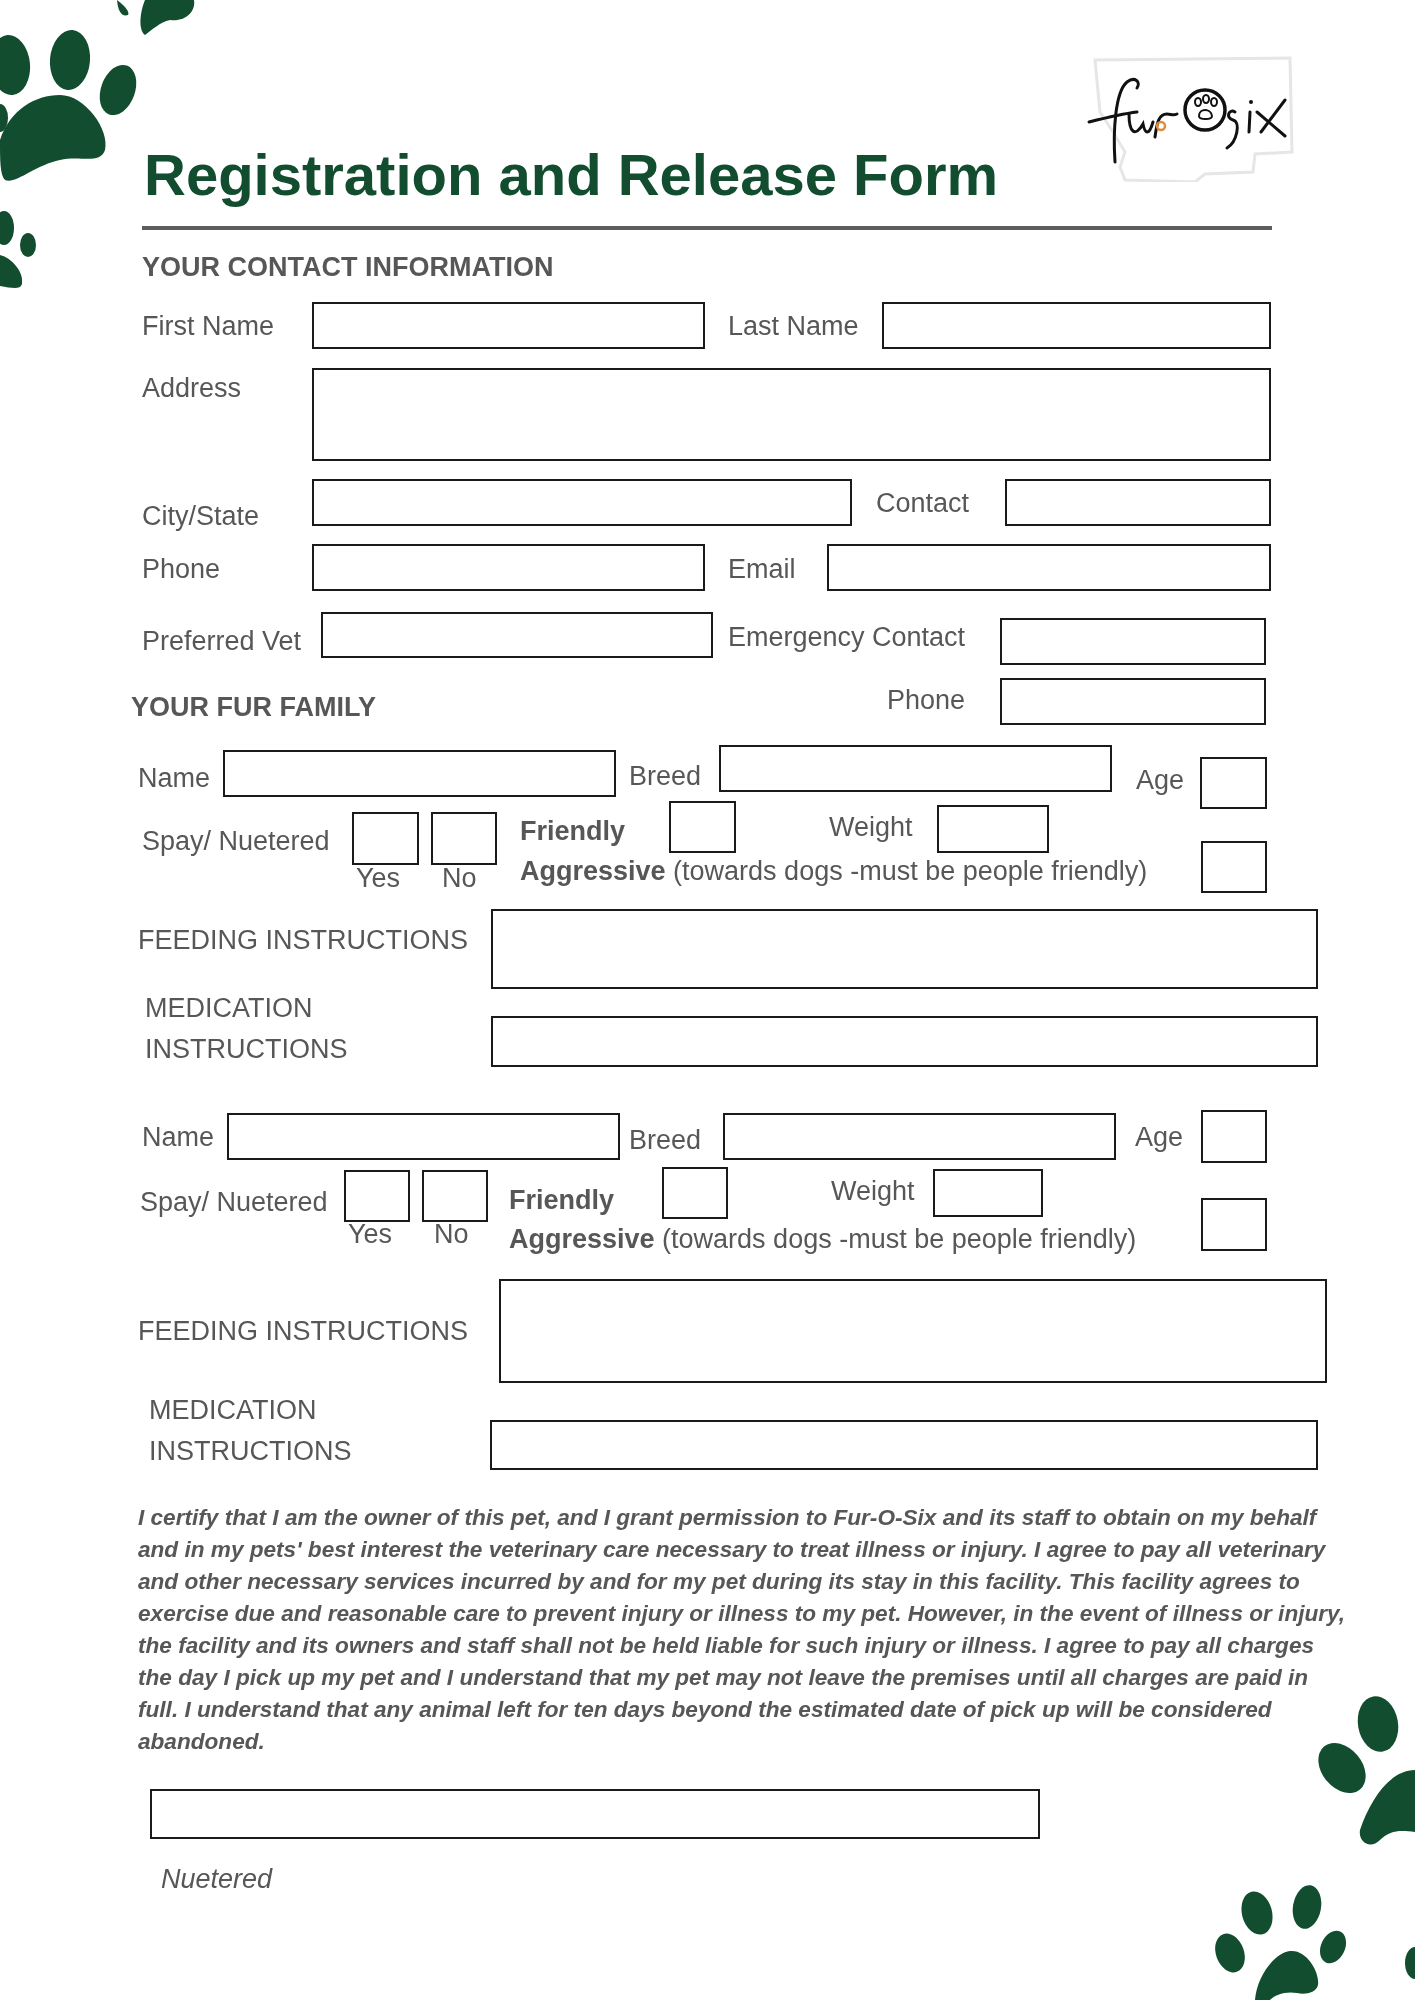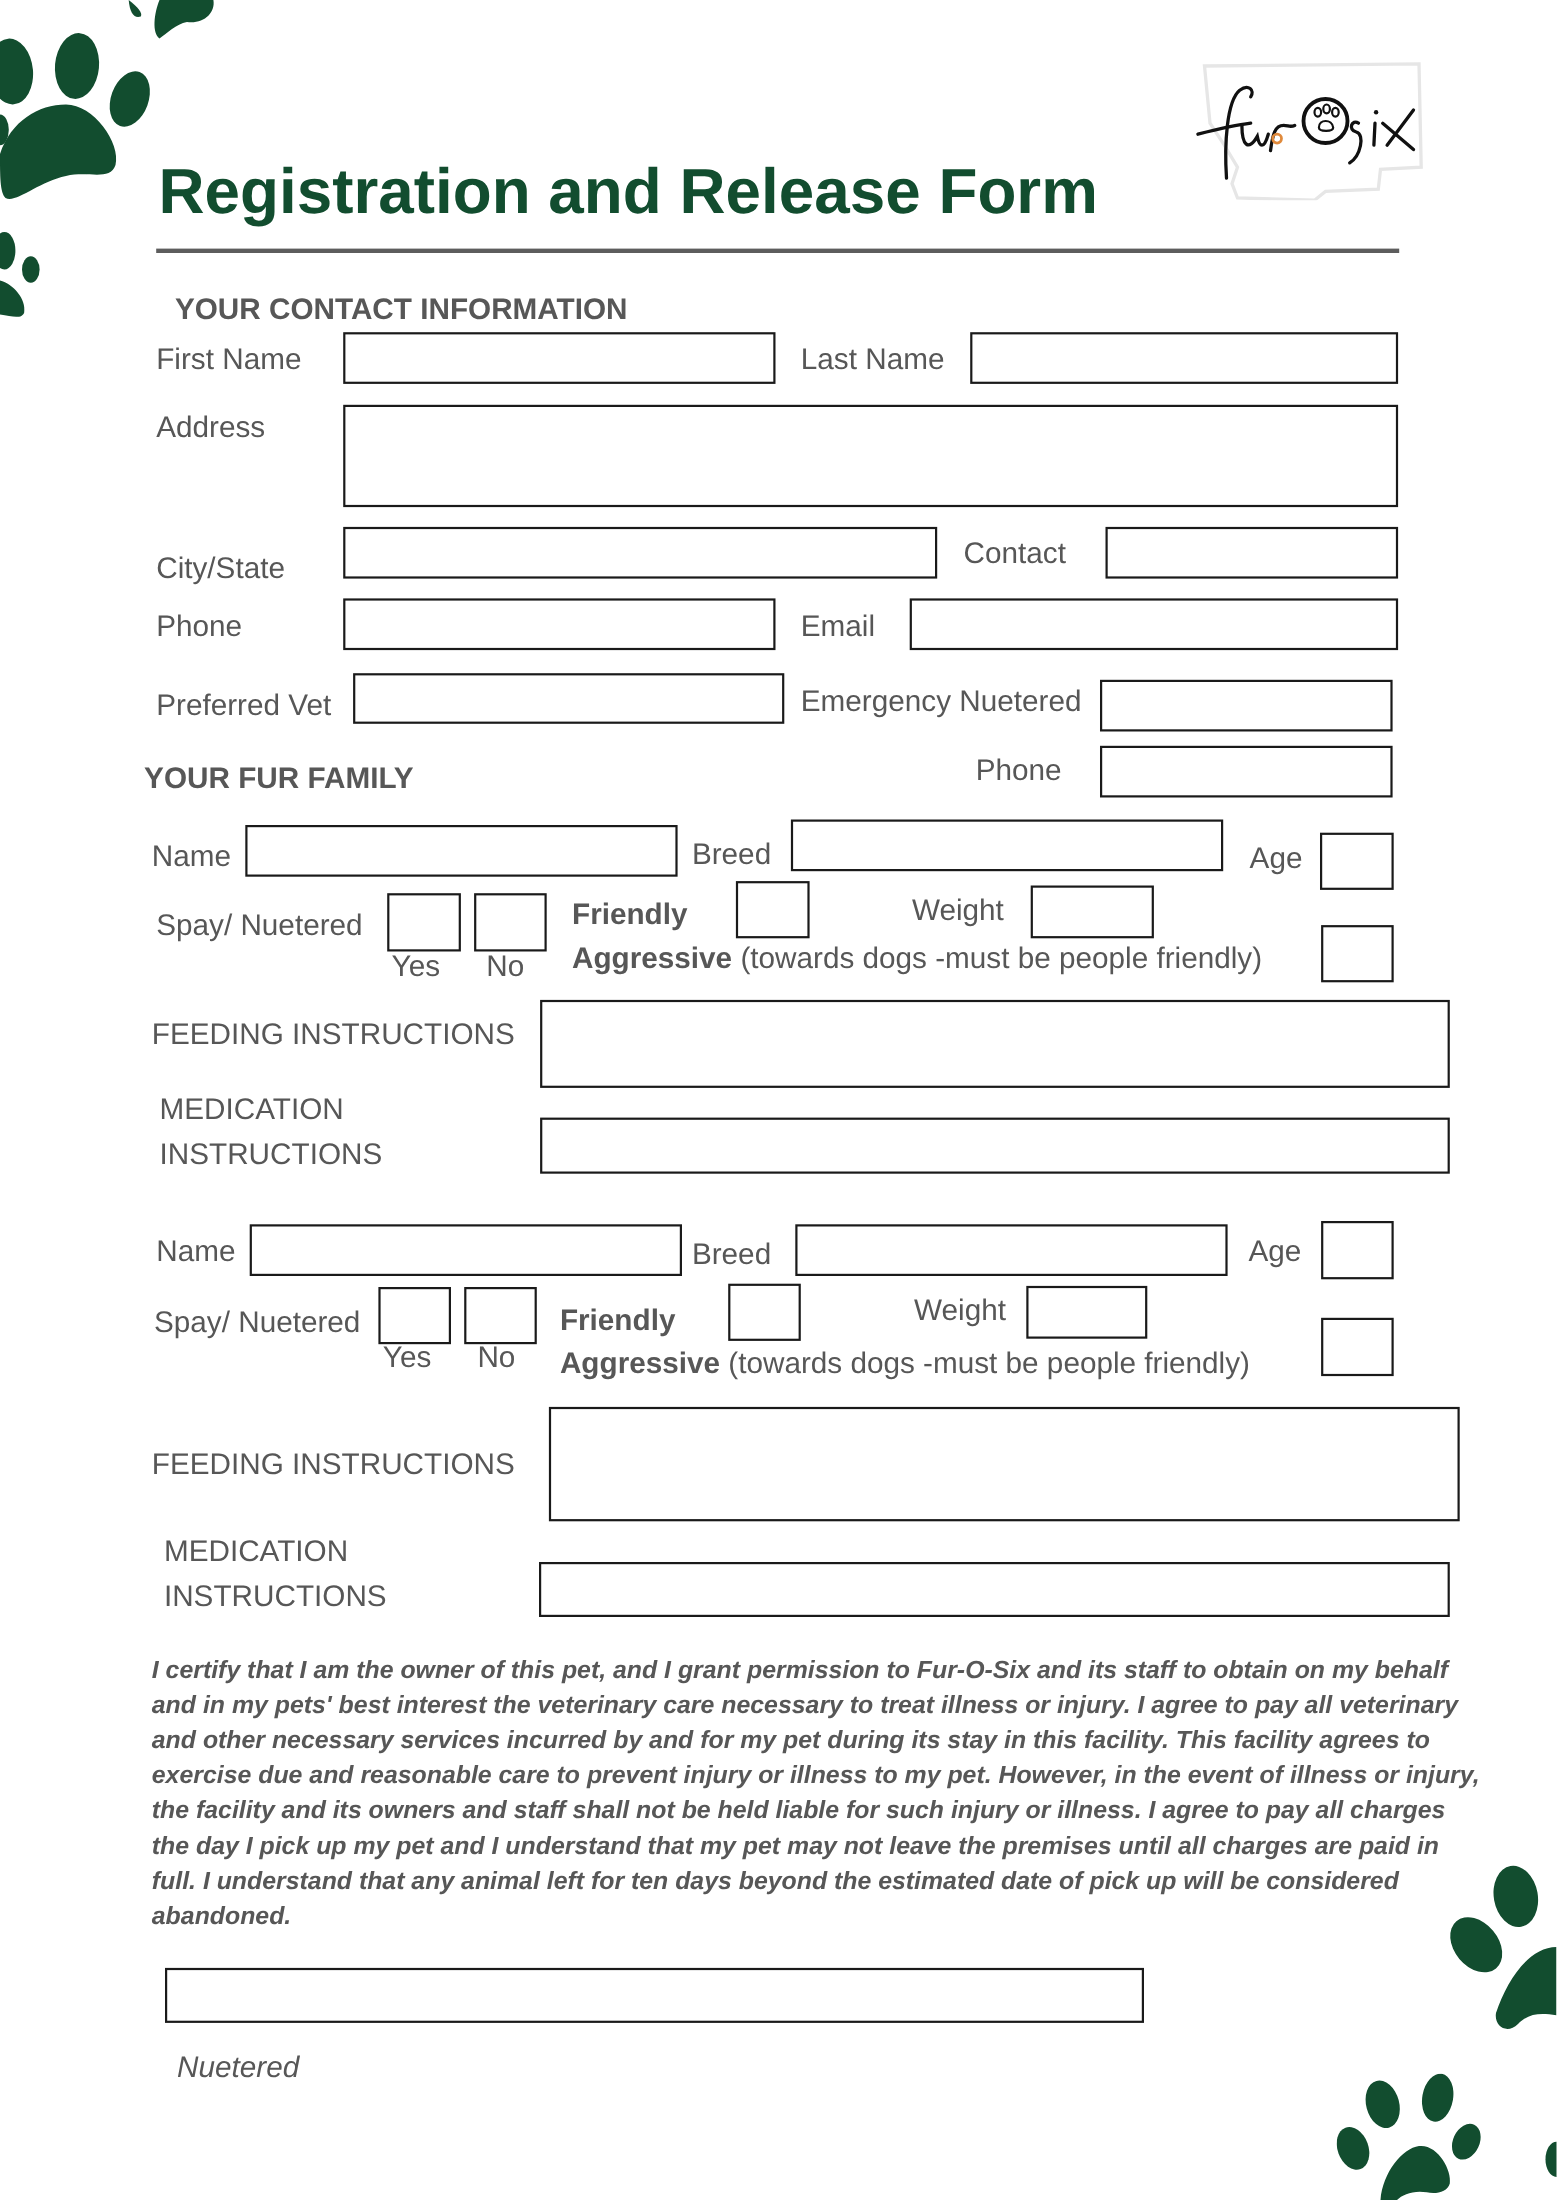--- a/index.html
+++ b/index.html
@@ -79,21 +79,21 @@
     <path d="M150 60 C144 56 140 66 148 68 C156 70 152 90 142 96" fill="none" stroke="#111" stroke-width="3" stroke-linecap="round"></path>
     <path d="M165 60 L164 80" fill="none" stroke="#111" stroke-width="3" stroke-linecap="round"></path>
     <circle cx="166" cy="50" r="2" fill="#111"></circle>
     <path d="M172 60 L200 84 M200 48 L176 80" fill="none" stroke="#111" stroke-width="3" stroke-linecap="round"></path>
   </svg>
 </div>
 
 <div class="title">Registration and Release Form</div>
 <div class="rule"></div>
 
-<div class="sec" style="left:142px;top:268px;margin-left:17px;">YOUR CONTACT INFORMATION</div>
+<div class="sec" style="left:142px;top:254px;">YOUR CONTACT INFORMATION</div>
 
 <div class="lbl" style="left:142px;top:313px;">First Name</div>
 <div class="box" style="left:312px;top:302px;width:393px;height:47px;"></div>
 <div class="lbl" style="left:728px;top:313px;">Last Name</div>
 <div class="box" style="left:882px;top:302px;width:389px;height:47px;"></div>
 
 <div class="lbl" style="left:142px;top:375px;">Address</div>
 <div class="box" style="left:312px;top:368px;width:959px;height:93px;"></div>
 
 <div class="lbl" style="left:142px;top:490px;margin-top:13px;">City/State</div>
@@ -101,21 +101,21 @@
 <div class="lbl" style="left:876px;top:490px;">Contact</div>
 <div class="box" style="left:1005px;top:479px;width:266px;height:47px;"></div>
 
 <div class="lbl" style="left:142px;top:556px;">Phone</div>
 <div class="box" style="left:312px;top:544px;width:393px;height:47px;"></div>
 <div class="lbl" style="left:728px;top:556px;">Email</div>
 <div class="box" style="left:827px;top:544px;width:444px;height:47px;"></div>
 
 <div class="lbl" style="left:142px;top:628px;">Preferred Vet</div>
 <div class="box" style="left:321px;top:612px;width:392px;height:46px;"></div>
-<div class="lbl" style="left:728px;top:624px;">Emergency Nuetered</div>
+<div class="lbl" style="left:728px;top:624px;">Emergency Contact</div>
 <div class="box" style="left:1000px;top:618px;width:266px;height:47px;"></div>
 
 <div class="sec" style="left:131px;top:694px;">YOUR FUR FAMILY</div>
 <div class="lbl" style="left:887px;top:687px;">Phone</div>
 <div class="box" style="left:1000px;top:678px;width:266px;height:47px;"></div>
 
 <div>
   <div class="lbl" style="left:138px;top:765px;">Name</div>
   <div class="box" style="left:223px;top:750px;width:393px;height:47px;"></div>
   <div class="lbl" style="left:629px;top:763px;">Breed</div>

